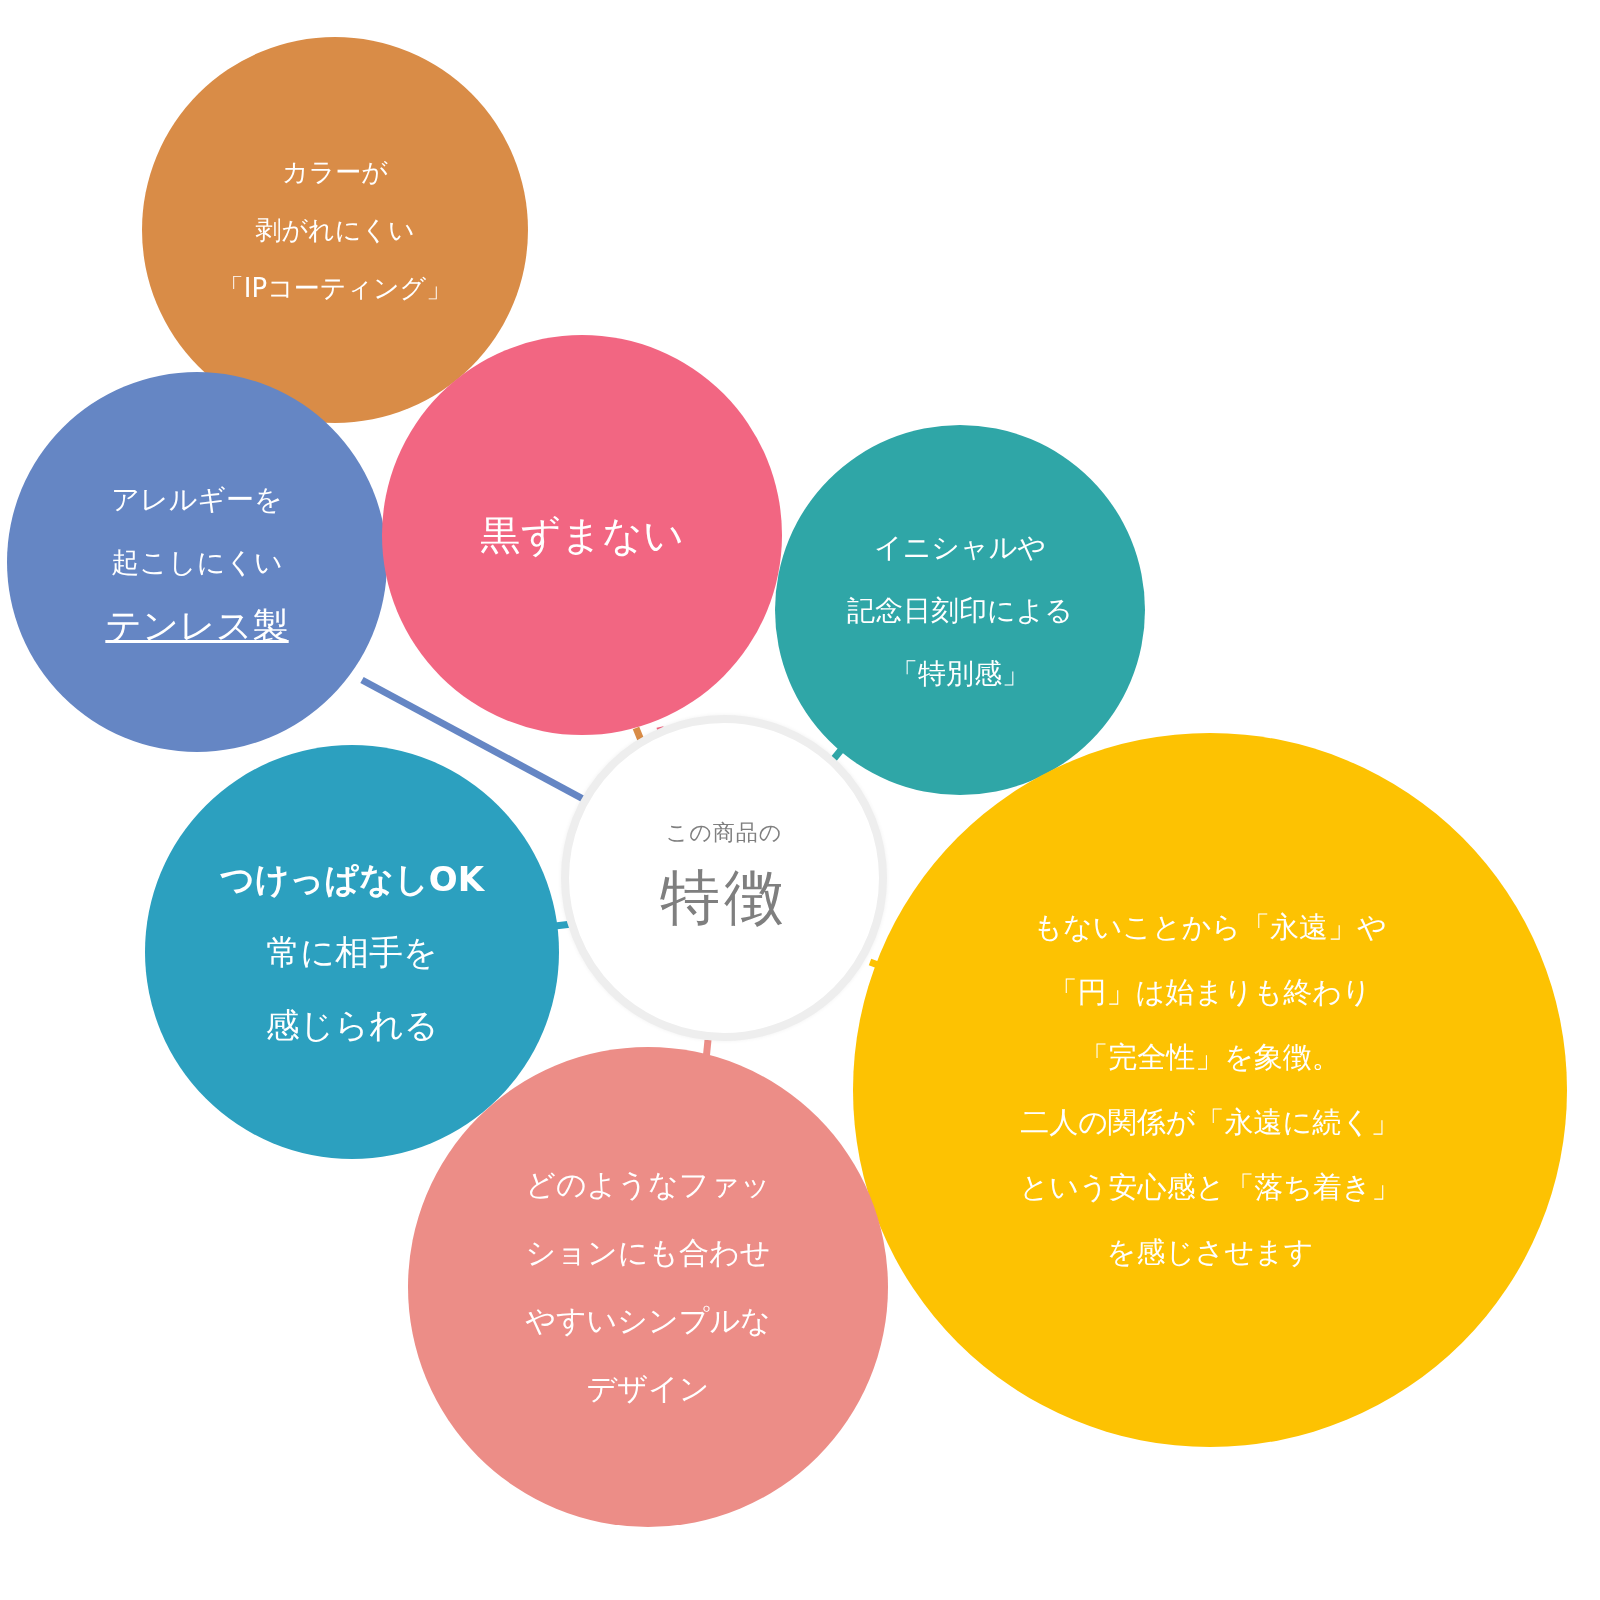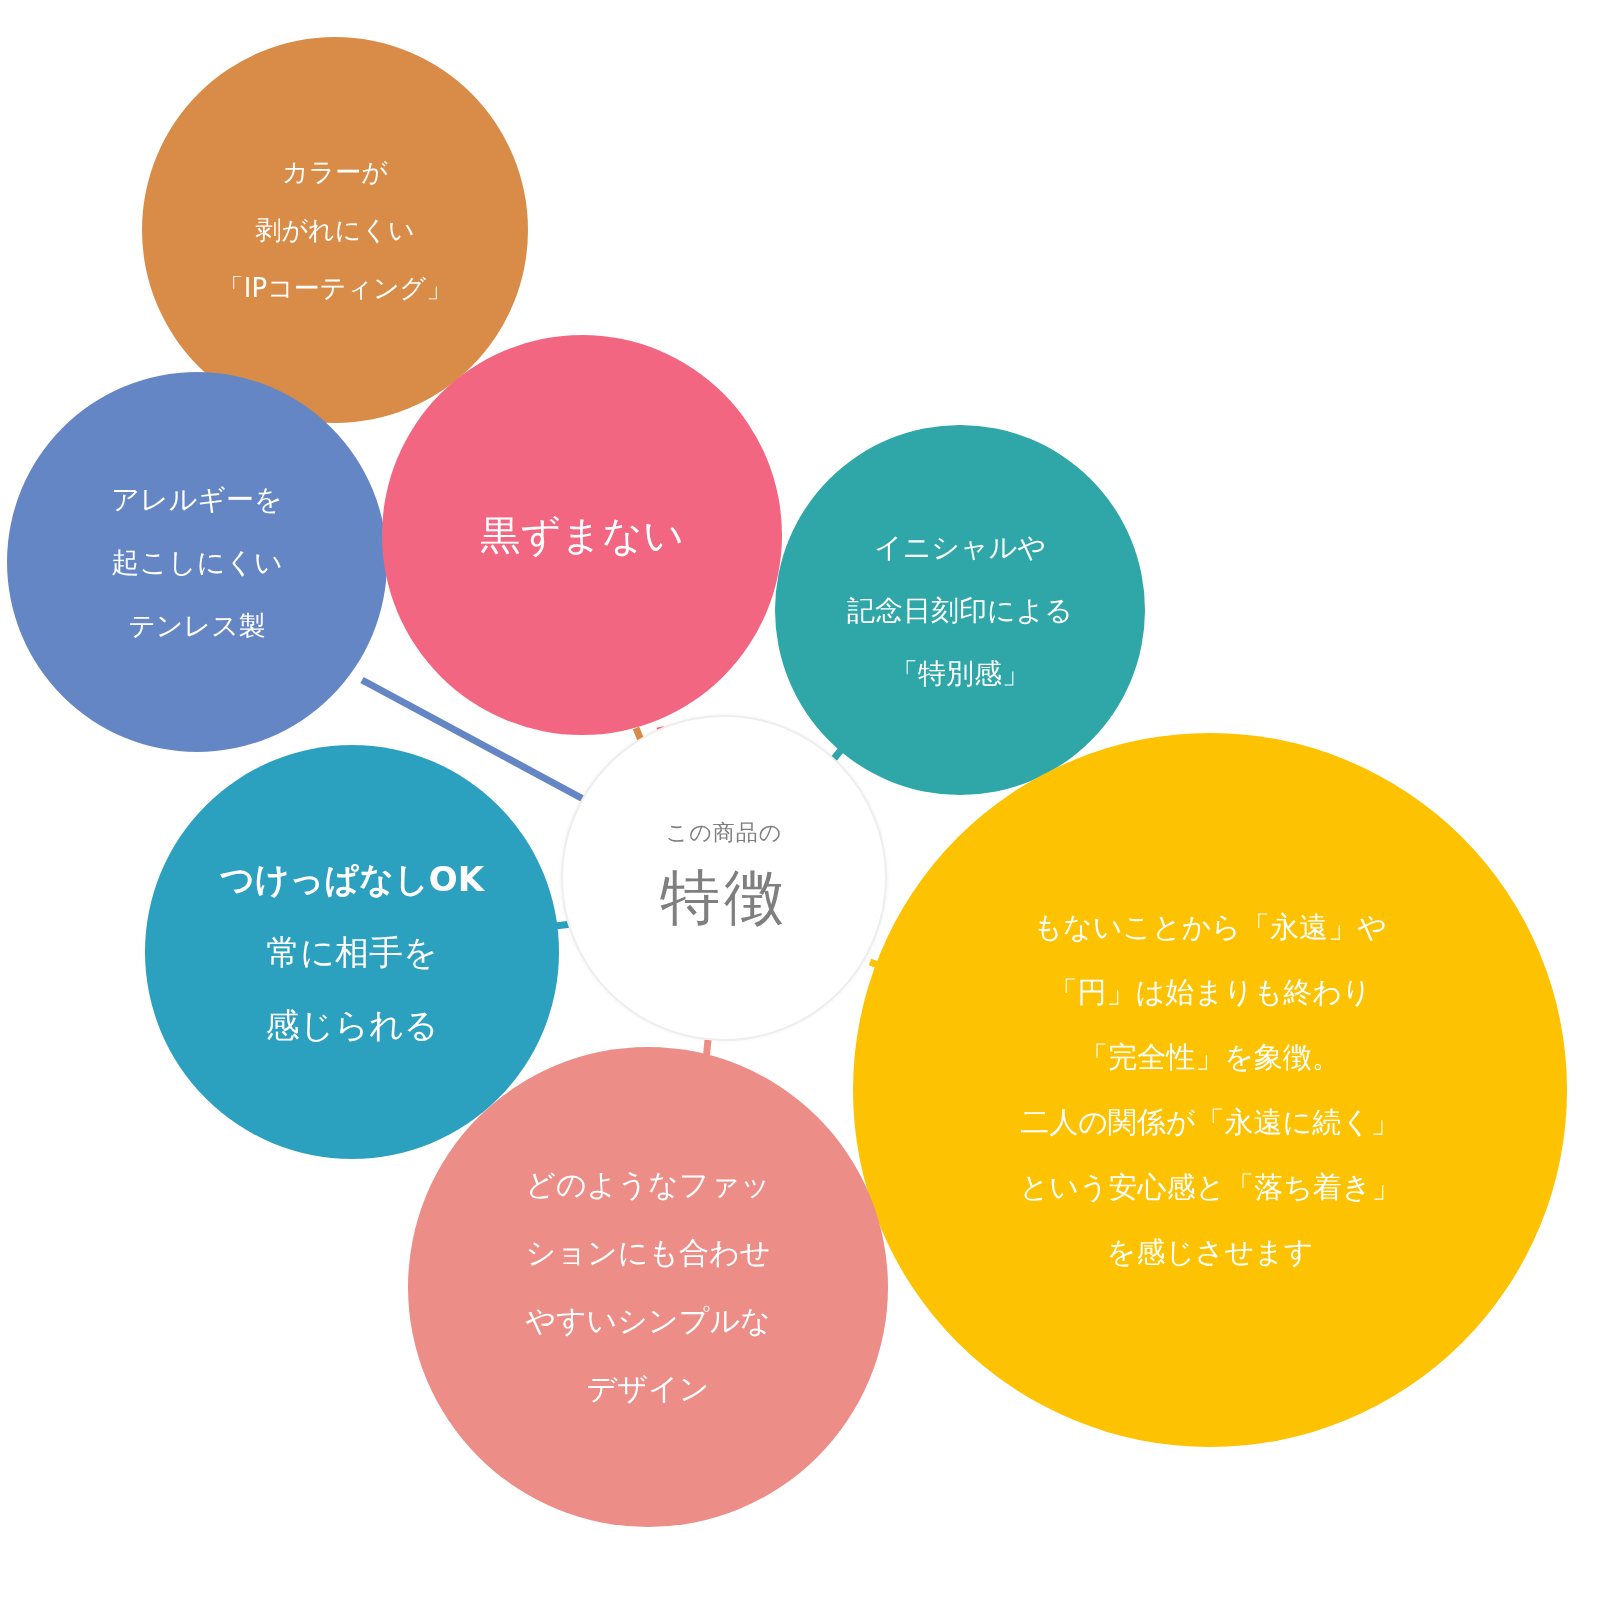--- a/index.html
+++ b/index.html
@@ -36,21 +36,21 @@
       display: flex;
       flex-direction: column;
       align-items: center;
     }
     .bubble .line {
       white-space: nowrap;
       display: block;
     }
     .center {
       background: #ffffff;
-      border: 2px solid #ef4444;
+      border: 8px solid #ef4444;
       box-shadow: 0 0 4px rgba(0,0,0,0.06);
       color: #7f7f7f;
       z-index: 5;
     }
     .center .sub {
       font-size: 22px;
       letter-spacing: 1px;
       margin-bottom: 10px;
     }
     .center .main {
@@ -77,21 +77,21 @@
       <div class="lines">
         <span class="line" style="font-size: 26px; line-height: 58px;">カラーが</span>
         <span class="line" style="font-size: 26px; line-height: 58px;">剥がれにくい</span>
         <span class="line" style="font-size: 26px; line-height: 58px;">「IPコーティング」</span>
       </div>
     </div>
     <div class="bubble" style="left: 7px; top: 372px; width: 380px; height: 380px; background: rgb(101, 134, 196); z-index: 3;">
       <div class="lines">
         <span class="line" style="font-size: 28px; line-height: 63px;">アレルギーを</span>
         <span class="line" style="font-size: 28px; line-height: 63px;">起こしにくい</span>
-        <span class="line" style="font-size: 27px; line-height: 63px;">テンレス製</span>
+        <span class="line" style="font-size: 36px; line-height: 63px; text-decoration: underline;">テンレス製</span>
       </div>
     </div>
     <div class="bubble" style="left: 382px; top: 335px; width: 400px; height: 400px; background: rgb(242, 102, 130); z-index: 4;">
       <div class="lines">
         <span class="line" style="font-size: 40px; line-height: 88px;">黒ずまない</span>
       </div>
     </div>
     <div class="bubble" style="left: 775px; top: 425px; width: 370px; height: 370px; background: rgb(47, 166, 167); z-index: 5;">
       <div class="lines">
         <span class="line" style="font-size: 28px; line-height: 63px;">イニシャルや</span>

